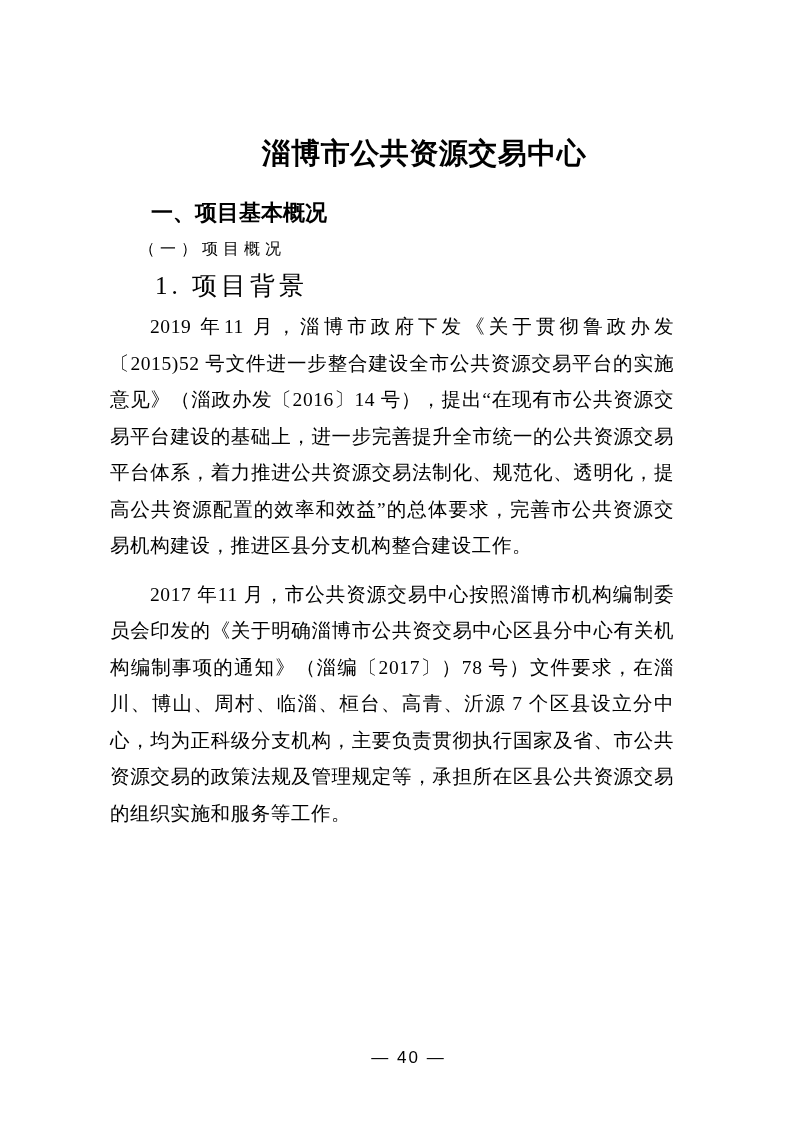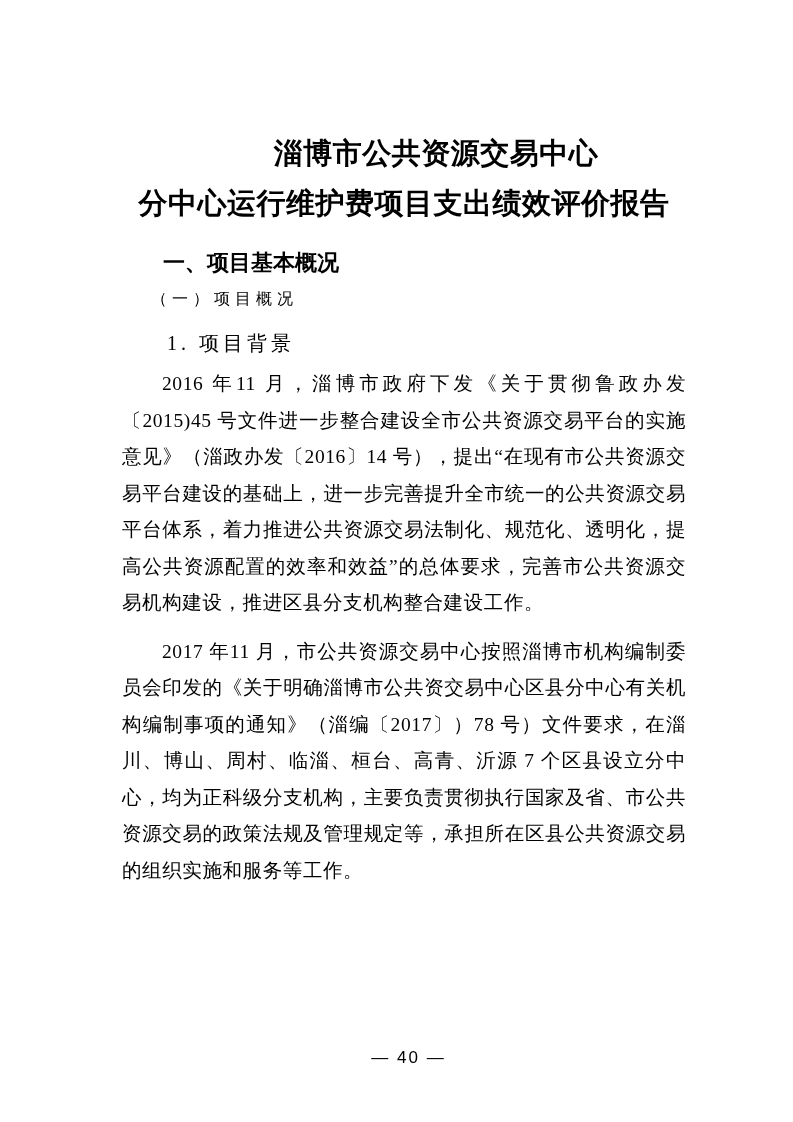--- a/index.html
+++ b/index.html
@@ -18,21 +18,21 @@
   .page {
     position: absolute;
     left: 0;
     top: 0;
     width: 793px;
     height: 1122px;
     background: #ffffff;
   }
   .content {
     position: absolute;
-    left: 122px;
+    left: 110px;
     top: 0;
     width: 564px;
   }
   .title-block {
     margin-top: 128px;
   }
   .title-line {
     text-align: center;
     font-size: 29px;
     font-weight: bold;
@@ -53,23 +53,23 @@
     line-height: 30px;
   }
   .h-sub {
     margin-top: 6px;
     padding-left: 29px;
     font-size: 16px;
     line-height: 30px;
     letter-spacing: 5px;
   }
   .h-item {
-    margin-top: 14px;
+    margin-top: 7px;
     padding-left: 45px;
-    font-size: 20px;
+    font-size: 25px;
     line-height: 30px;
     letter-spacing: 4px;
   }
   .body-para {
     margin: 8px 0 0 0;
     font-size: 19.5px;
     line-height: 36.5px;
     text-align: justify;
     text-indent: 40px;
     letter-spacing: 0.6px;
@@ -89,28 +89,27 @@
     letter-spacing: 2px;
   }
 </style>
 </head>
 <body>
 
 <div class="page">
   <div class="content">
     <div class="title-block">
       <div class="title-line first">淄博市公共资源交易中心</div>
-      <div class="title-line">分中心运行维护费项目支出绩效评价报告</div>
     </div>
 
     <div class="h-section">一、项目基本概况</div>
 
     <div class="h-sub">（一）项目概况</div>
 
     <div class="h-item">1. 项目背景</div>
 
-    <p class="body-para">2016 年11 月，淄博市政府下发《关于贯彻鲁政办发〔2015)45 号文件进一步整合建设全市公共资源交易平台的实施意见》（淄政办发〔2016〕14 号），提出“在现有市公共资源交易平台建设的基础上，进一步完善提升全市统一的公共资源交易平台体系，着力推进公共资源交易法制化、规范化、透明化，提高公共资源配置的效率和效益”的总体要求，完善市公共资源交易机构建设，推进区县分支机构整合建设工作。</p>
+    <p class="body-para">2019 年11 月，淄博市政府下发《关于贯彻鲁政办发〔2015)52 号文件进一步整合建设全市公共资源交易平台的实施意见》（淄政办发〔2016〕14 号），提出“在现有市公共资源交易平台建设的基础上，进一步完善提升全市统一的公共资源交易平台体系，着力推进公共资源交易法制化、规范化、透明化，提高公共资源配置的效率和效益”的总体要求，完善市公共资源交易机构建设，推进区县分支机构整合建设工作。</p>
 
     <p class="body-para">2017 年11 月，市公共资源交易中心按照淄博市机构编制委员会印发的《关于明确淄博市公共资交易中心区县分中心有关机构编制事项的通知》（淄编〔2017〕）78 号）文件要求，在淄川、博山、周村、临淄、桓台、高青、沂源 7 个区县设立分中心，均为正科级分支机构，主要负责贯彻执行国家及省、市公共资源交易的政策法规及管理规定等，承担所在区县公共资源交易的组织实施和服务等工作。</p>
   </div>
 
   <div class="page-number">— 40 —</div>
 </div>
 
 </body></html>

